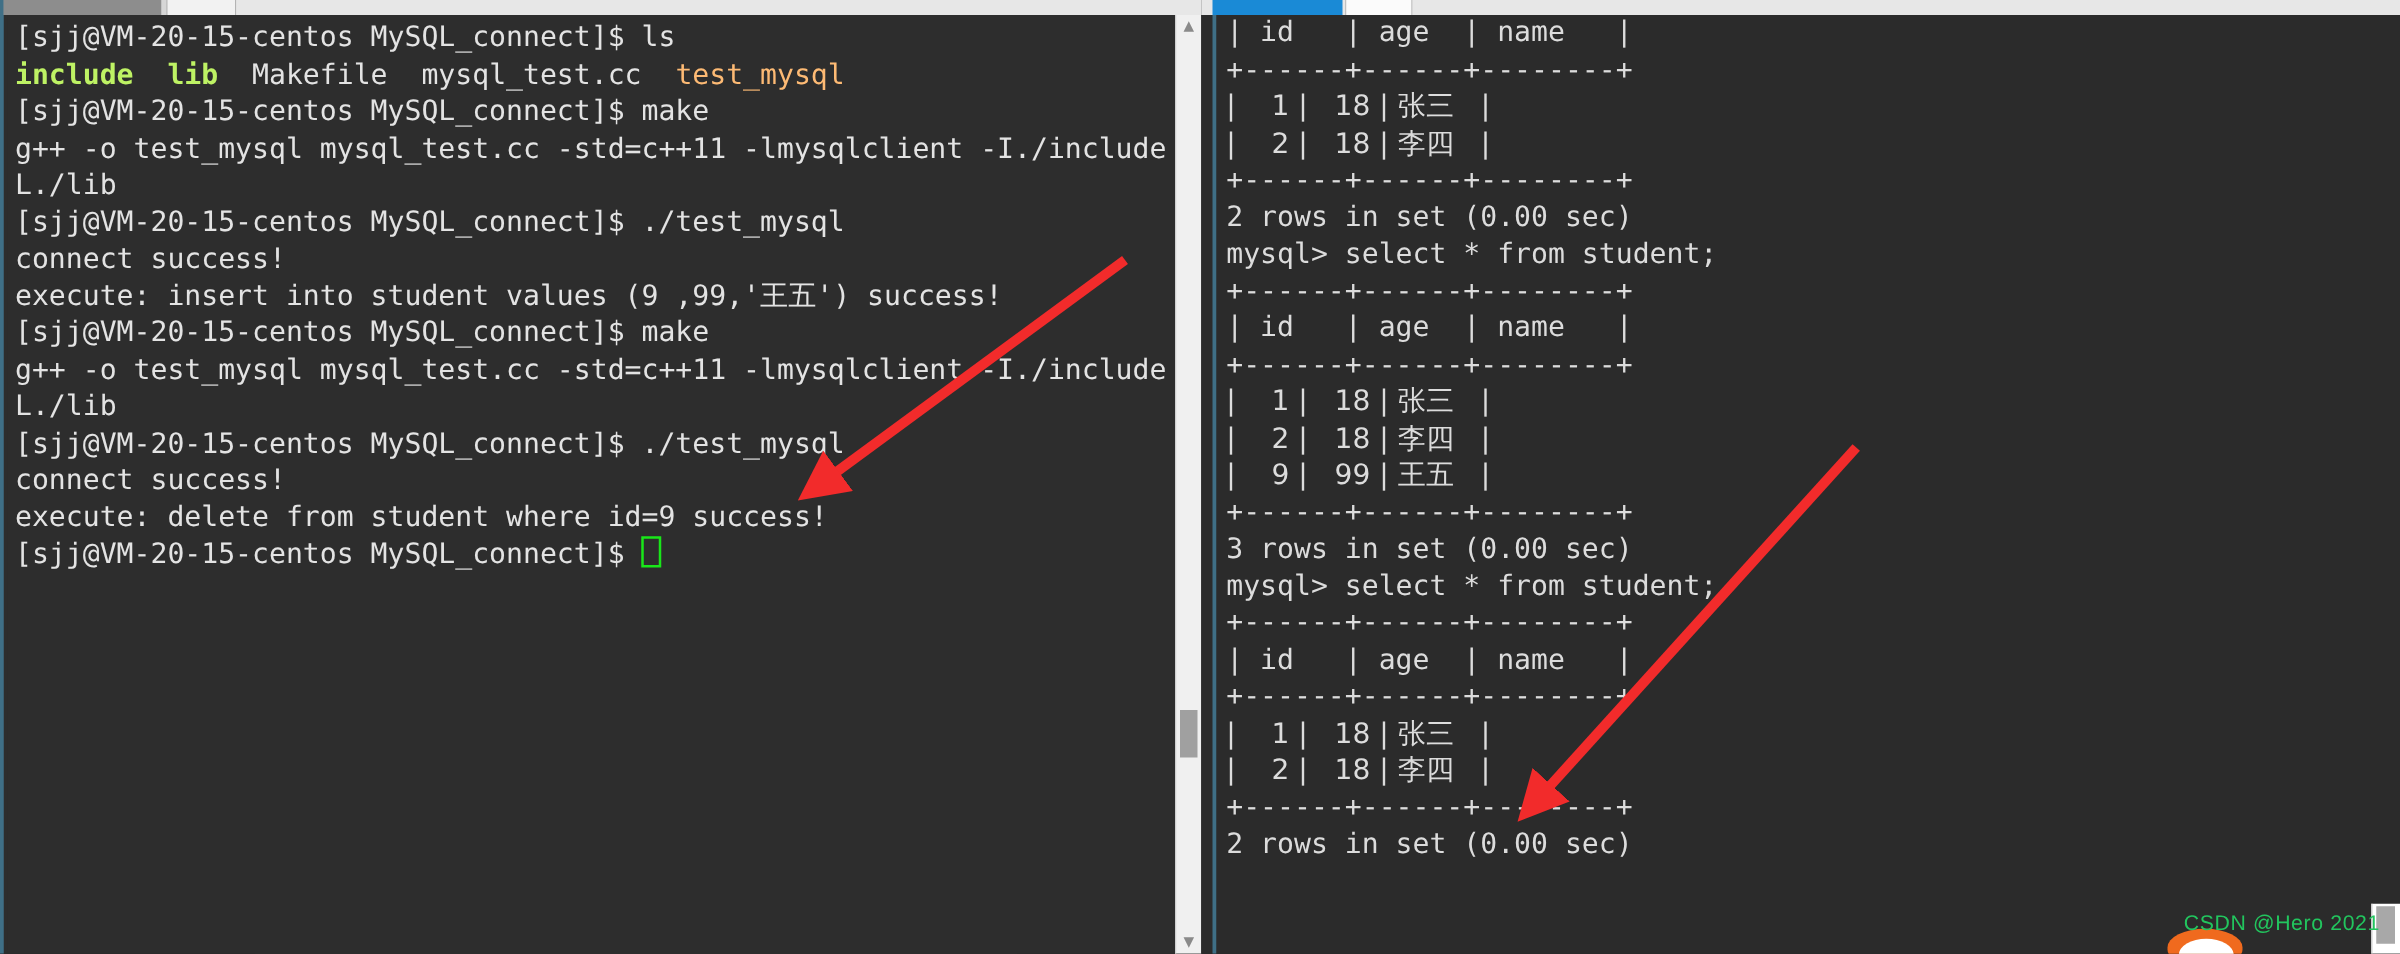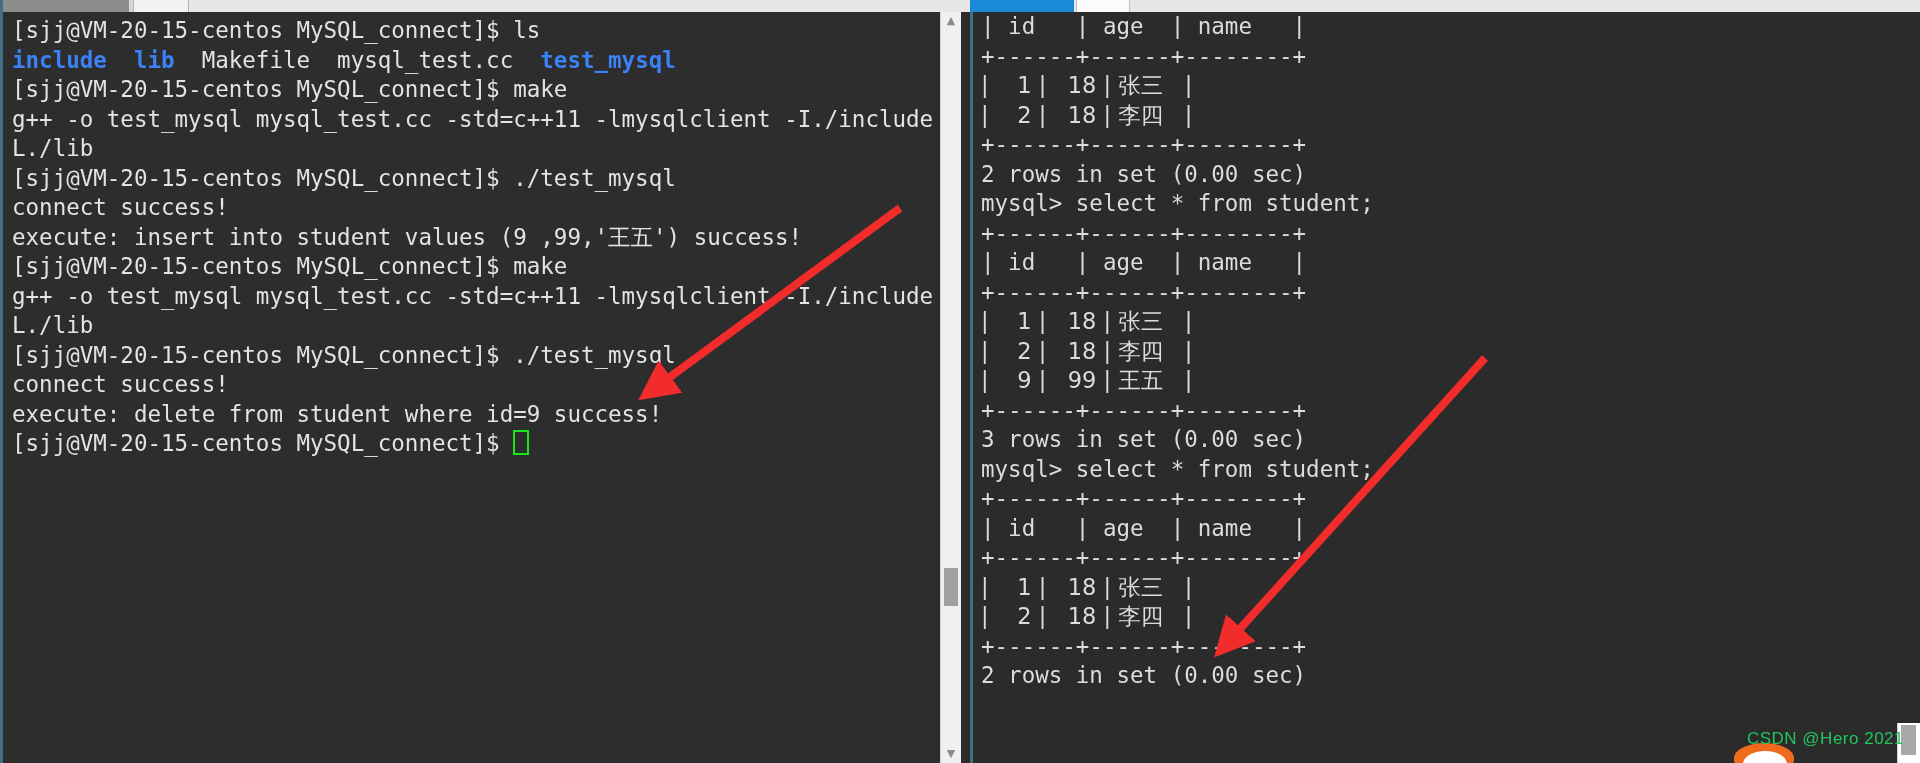--- a/index.html
+++ b/index.html
@@ -38,22 +38,22 @@
     box-sizing:border-box;
     overflow:hidden;
   }
   .tline{
     color:#e3e3e3;
     font-size:22.5px;
     line-height:29.5px;
     white-space:pre;
     letter-spacing:0px;
   }
-  .c-green{color:#3b82f6;font-weight:bold;text-align:right;}
-  .c-green2{color:#3b82f6;font-weight:bold;}
+  .c-green{color:#bef264;font-weight:bold;text-align:right;}
+  .c-green2{color:#fdba74;font-weight:normal;}
   .cursor-blk{
     display:inline-block;width:12px;height:21px;
     background:#2d2d2d;border:2px solid #19e619;
     vertical-align:-4px;
   }
 
   
   .left-scroll{
     position:absolute;right:0;top:12px;width:20px;height:751px;
     background:#f0f0f0;border-left:1px solid #d0d0d0;

